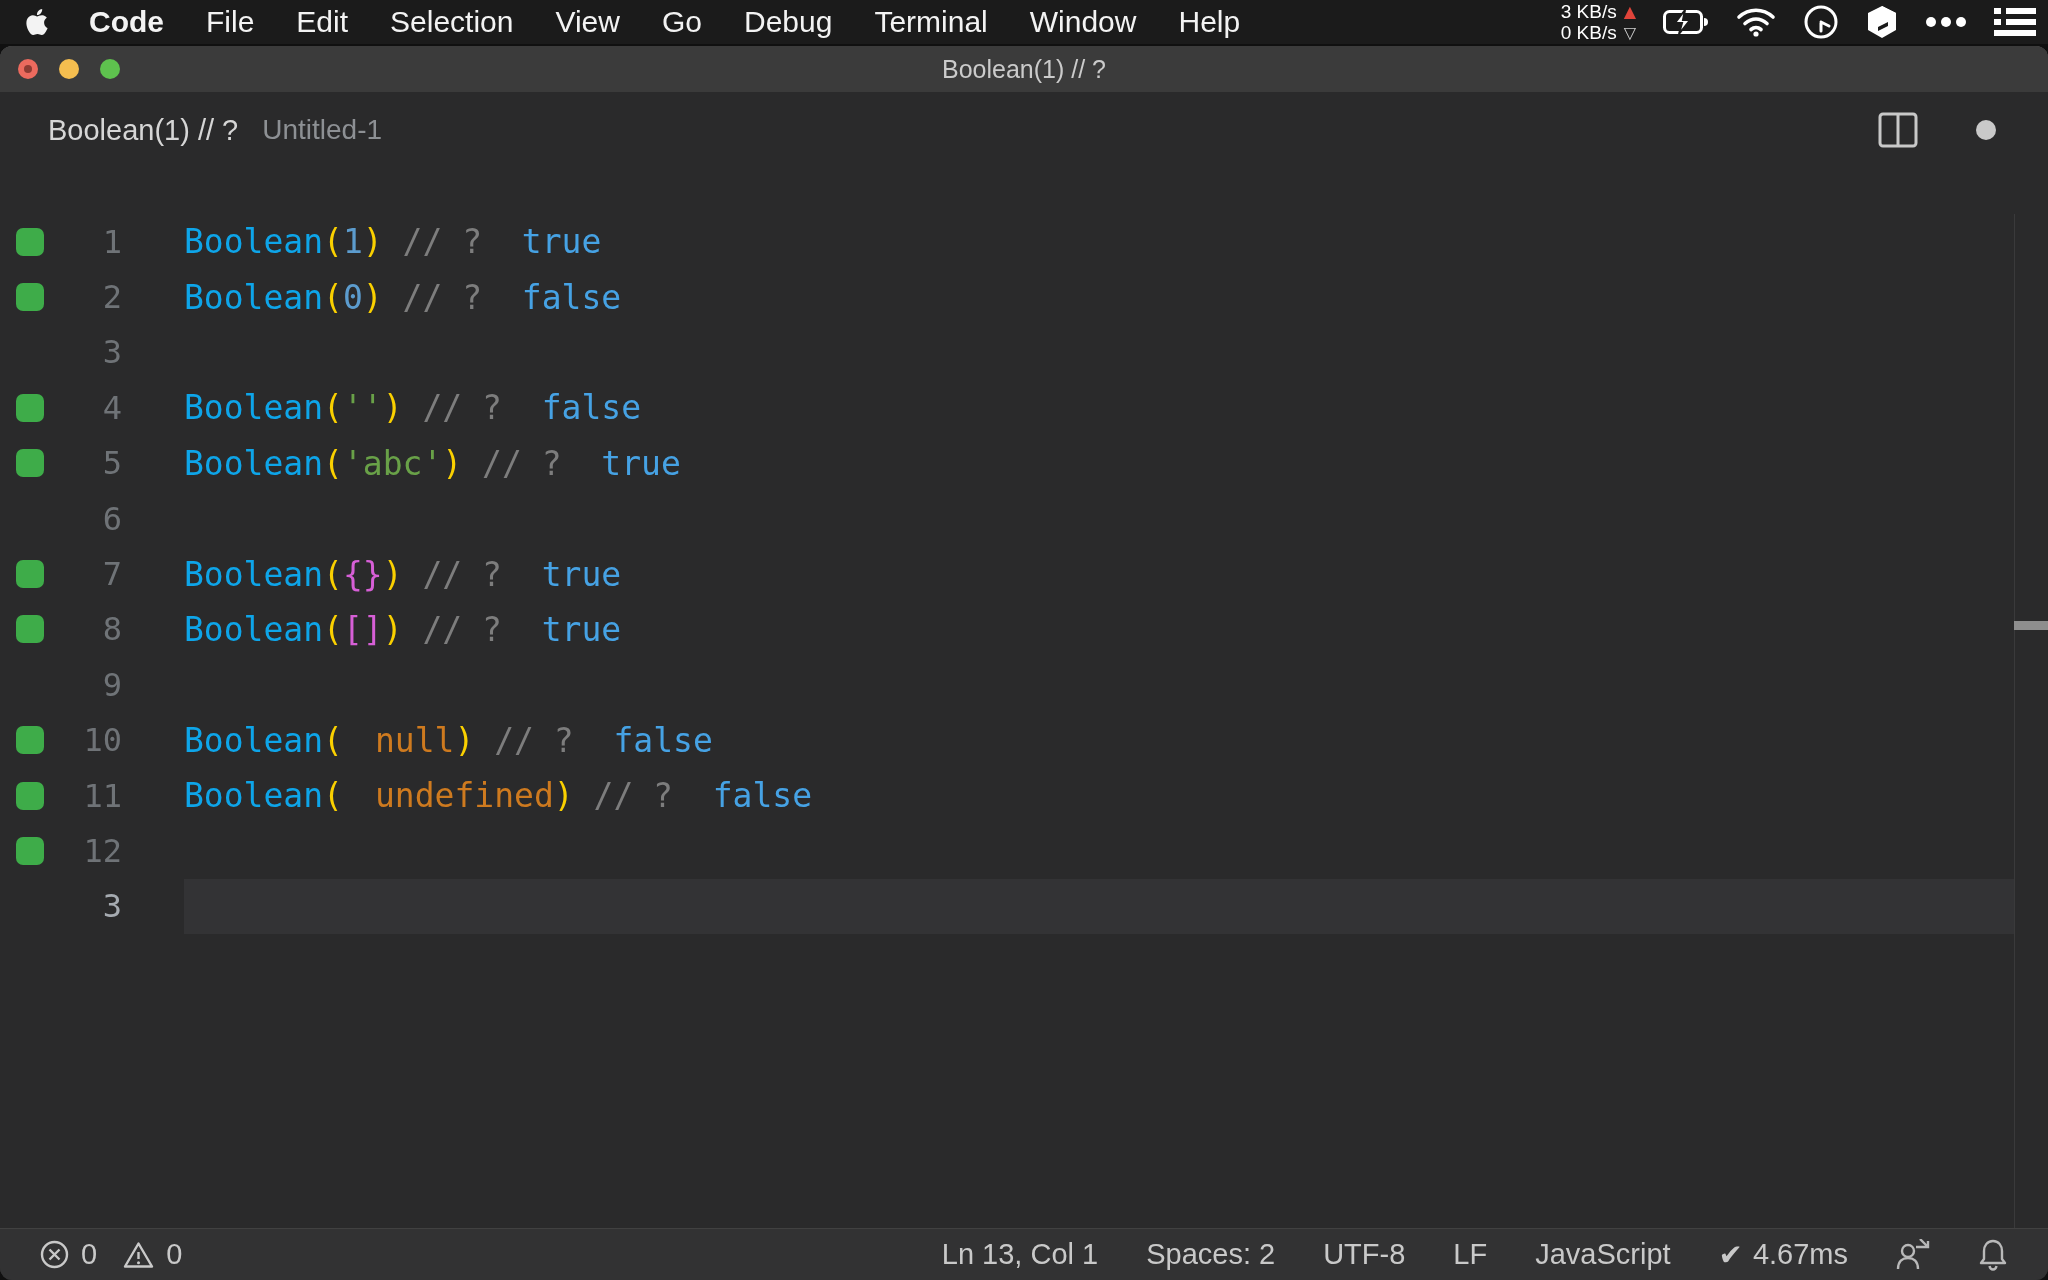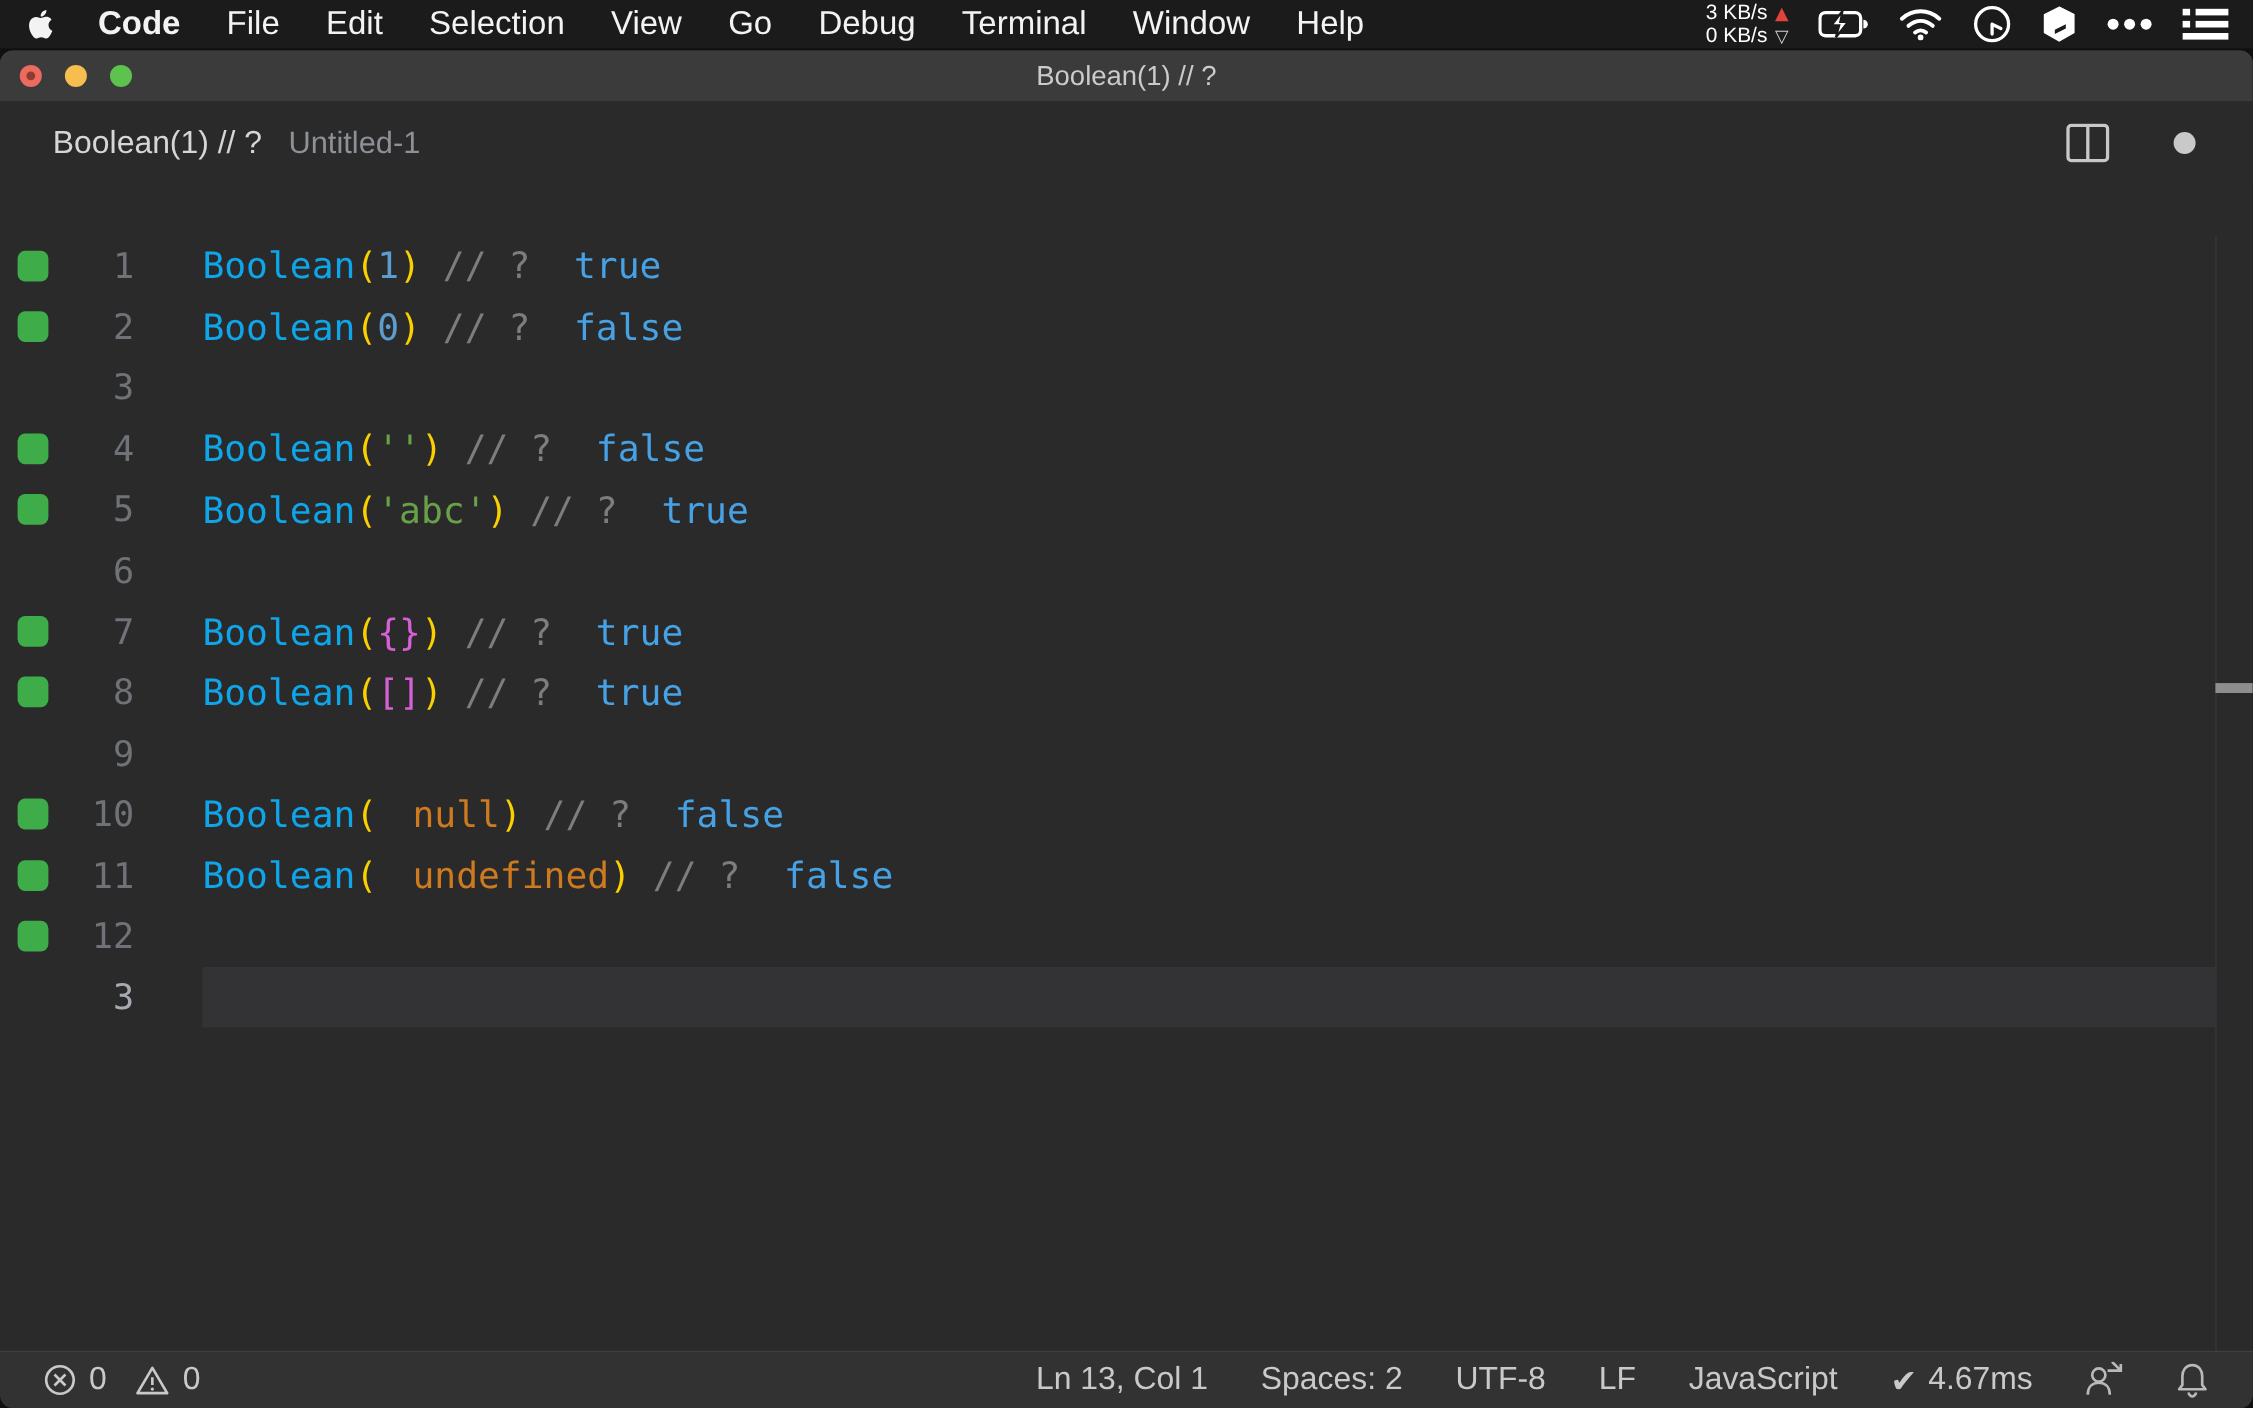--- a/index.html
+++ b/index.html
@@ -1,19 +1,19 @@
 <!DOCTYPE html>
 <html><head>
 <meta charset="utf-8">
 <style>
   * { margin:0; padding:0; box-sizing:border-box; }
   html,body { width:2048px; height:1280px; overflow:hidden; background:#101010; font-family:"Liberation Sans", sans-serif; }
 
   
-  .menubar { height:44px; background:#1b1b1b; display:flex; align-items:center; padding:0 22px 0 24px; color:#f3f3f3; font-size:30px; }
+  .menubar { height:44px; background:#1b1b1b; display:flex; align-items:center; padding:0 12px 0 24px; color:#f3f3f3; font-size:30px; }
   .apple { width:30px; height:34px; display:flex; align-items:center; margin-right:14px; }
   .menu-items { display:flex; align-items:center; }
   .menu-items span { padding:0 21px; cursor:default; }
   .menu-items span.bold { font-weight:700; }
   .menu-right { margin-left:auto; display:flex; align-items:center; gap:27px; }
   .net { display:flex; flex-direction:column; align-items:flex-end; font-size:19px; line-height:21px; color:#ffffff; }
   .net .row { display:flex; gap:7px; }
   .tri-up { color:#e0443a; font-size:16px; font-family:"DejaVu Sans", sans-serif; }
   .tri-down { color:#cfcfcf; font-size:16px; font-family:"DejaVu Sans", sans-serif; }
   .mbicon { display:flex; align-items:center; justify-content:center; }
@@ -54,21 +54,21 @@
   .tk-cmt { color:#7d7d7d; }
   .tk-res { color:#46a2e4; }
 
   .overview-ruler { position:absolute; top:0; bottom:0; right:0; width:34px; border-left:1px solid #3a3a3b; }
   .ruler-marker { position:absolute; top:407px; right:0; width:34px; height:9px; background:#8e8e8e; }
 
   
   .statusbar { position:absolute; left:0; right:0; bottom:0; height:52px; background:#323233; border-top:1px solid #414141; display:flex; align-items:center; padding:0 40px; color:#c9c9c9; font-size:29px; }
   .sb-left { display:flex; align-items:center; gap:12px; }
   .sb-left .cnt { margin-right:14px; }
-  .sb-right { margin-left:auto; display:flex; align-items:flex-start; gap:48px; }
+  .sb-right { margin-left:auto; display:flex; align-items:center; gap:48px; }
   .sb-item { display:flex; align-items:center; gap:10px; }
   .check { font-family:"DejaVu Sans", sans-serif; }
   svg { display:block; }
 </style>
 </head>
 <body>
 
 <div class="menubar">
   <div class="apple">
     <svg width="26" height="30" viewBox="0 0 24 26">

